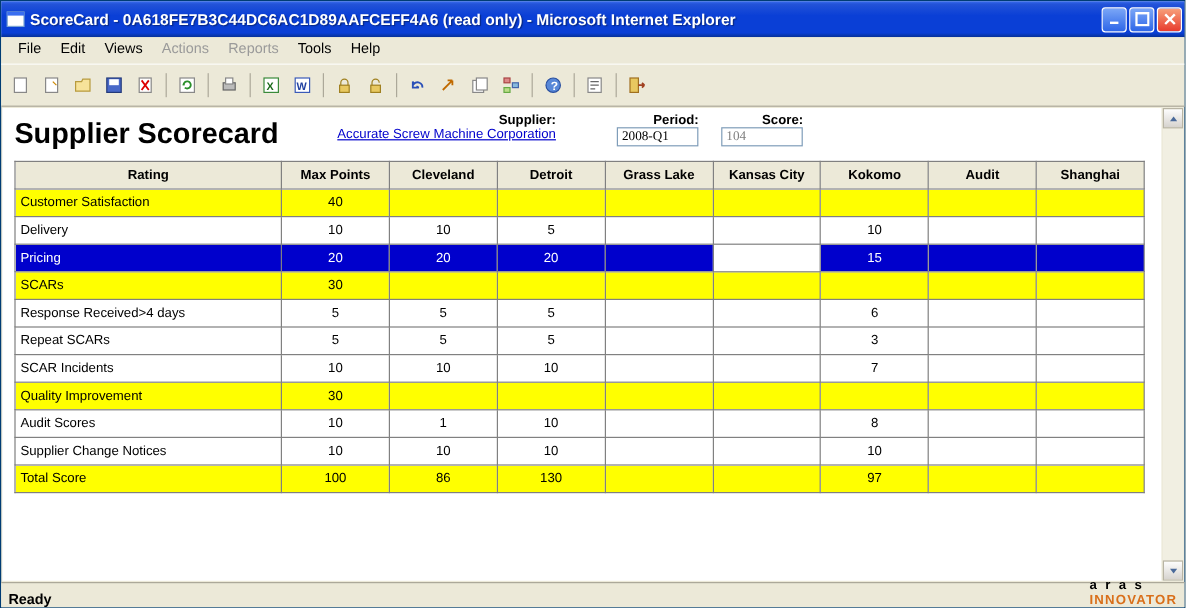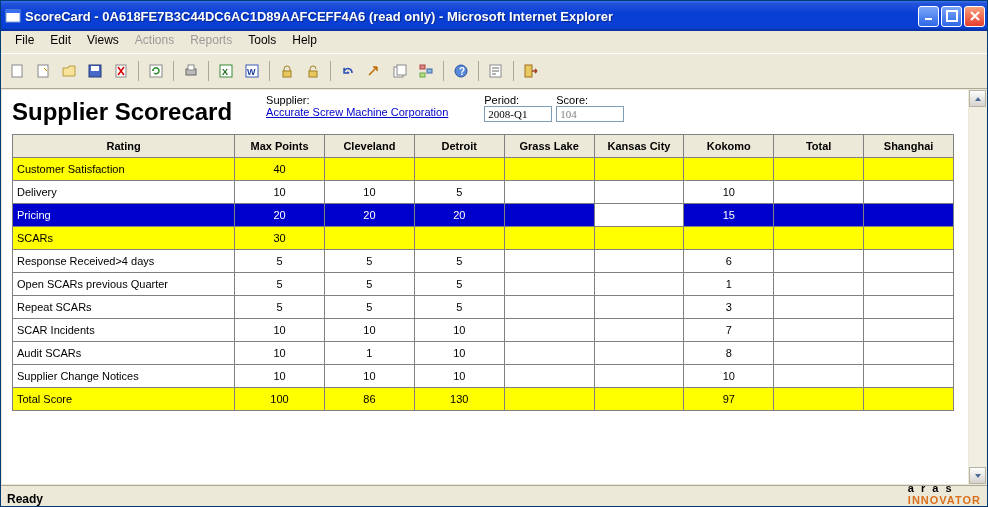--- a/index.html
+++ b/index.html
@@ -16,24 +16,24 @@
 .menuitem{padding:2px 8px}
 .menuitem.disabled{color:#9a9a9a}
 .toolbar{height:30px;background:#ece9d8;display:flex;align-items:center;padding:2px 4px;gap:2px;border-bottom:1px solid #aca899}
 .tbtn{width:22px;height:22px;display:flex;align-items:center;justify-content:center;border:1px solid transparent;border-radius:2px}
 .tsep{width:1px;height:20px;background:#aca899;margin:0 3px}
 .content{flex:1;background:#fff;margin:1px;overflow:hidden;display:flex;flex-direction:column;position:relative}
 .scrollbar{position:absolute;right:0;top:0;bottom:0;width:17px;background:#f1efe2;border-left:1px solid #ece9d8}
 .sbtn{width:17px;height:17px;background:linear-gradient(to bottom,#fdfdfd,#d6d3ce);border:1px solid #b8b4a4;box-sizing:border-box;display:flex;align-items:center;justify-content:center}
 .strack{position:absolute;top:17px;bottom:17px;left:0;right:0}
 .sbtn.bottom{position:absolute;bottom:0}
-.header{display:flex;align-items:flex-start;padding:4px 10px 8px 10px;gap:4px}
+.header{display:flex;align-items:flex-start;padding:4px 10px 8px 10px;gap:19px}
 .header h1{font-family:Arial,sans-serif;font-size:24px;font-weight:bold;margin:4px 0 0 0}
 .hgroup{display:flex;flex-direction:column;font-size:11px}
-.hgroup label{font-weight:normal;text-align:left}
+.hgroup label{font-weight:bold;text-align:right}
 .hgroup a{color:#0000cc;text-decoration:underline}
 .hgroup input{font-family:Tahoma;font-size:11px;border:1px solid #7f9db9;padding:1px 3px;width:60px}
 .hgroup input[readonly]{color:#808080;background:#fff}
 .table-wrap{padding:0 10px 0 10px}
 table{border-collapse:collapse;width:942px;table-layout:fixed}
 th,td{border:1px solid #808080;padding:2px 4px;height:18px;font-size:11px;text-align:center;overflow:hidden;white-space:nowrap}
 th{background:#ece9d8;font-weight:bold}
 td:first-child{text-align:left}
 tr.cat td{background:#ffff00}
 tr.sel td{background:#0000cc;color:#fff}
@@ -248,21 +248,21 @@
           </colgroup>
         <thead>
             <tr id="thead-row">
               <th>Rating</th>
               <th>Max Points</th>
               <th>Cleveland</th>
               <th>Detroit</th>
               <th>Grass Lake</th>
               <th>Kansas City</th>
               <th>Kokomo</th>
-              <th>Total</th>
+              <th>Audit</th>
               <th>Shanghai</th>
             </tr>
           </thead>
         <tbody id="tbody">
             <tr class="cat">
               <td>Customer Satisfaction</td>
               <td>40</td>
               <td></td>
               <td></td>
               <td></td>
@@ -309,31 +309,20 @@
               <td>5</td>
               <td>5</td>
               <td>5</td>
               <td></td>
               <td></td>
               <td>6</td>
               <td></td>
               <td></td>
             </tr>
             <tr>
-              <td>Open SCARs previous Quarter</td>
-              <td>5</td>
-              <td>5</td>
-              <td>5</td>
-              <td></td>
-              <td></td>
-              <td>1</td>
-              <td></td>
-              <td></td>
-            </tr>
-            <tr>
               <td>Repeat SCARs</td>
               <td>5</td>
               <td>5</td>
               <td>5</td>
               <td></td>
               <td></td>
               <td>3</td>
               <td></td>
               <td></td>
             </tr>
@@ -341,22 +330,33 @@
               <td>SCAR Incidents</td>
               <td>10</td>
               <td>10</td>
               <td>10</td>
               <td></td>
               <td></td>
               <td>7</td>
               <td></td>
               <td></td>
             </tr>
-            <tr>
-              <td>Audit SCARs</td>
+            <tr class="cat">
+              <td>Quality Improvement</td>
+              <td>30</td>
+              <td></td>
+              <td></td>
+              <td></td>
+              <td></td>
+              <td></td>
+              <td></td>
+              <td></td>
+            </tr>
+            <tr>
+              <td>Audit Scores</td>
               <td>10</td>
               <td>1</td>
               <td>10</td>
               <td></td>
               <td></td>
               <td>8</td>
               <td></td>
               <td></td>
             </tr>
             <tr>

